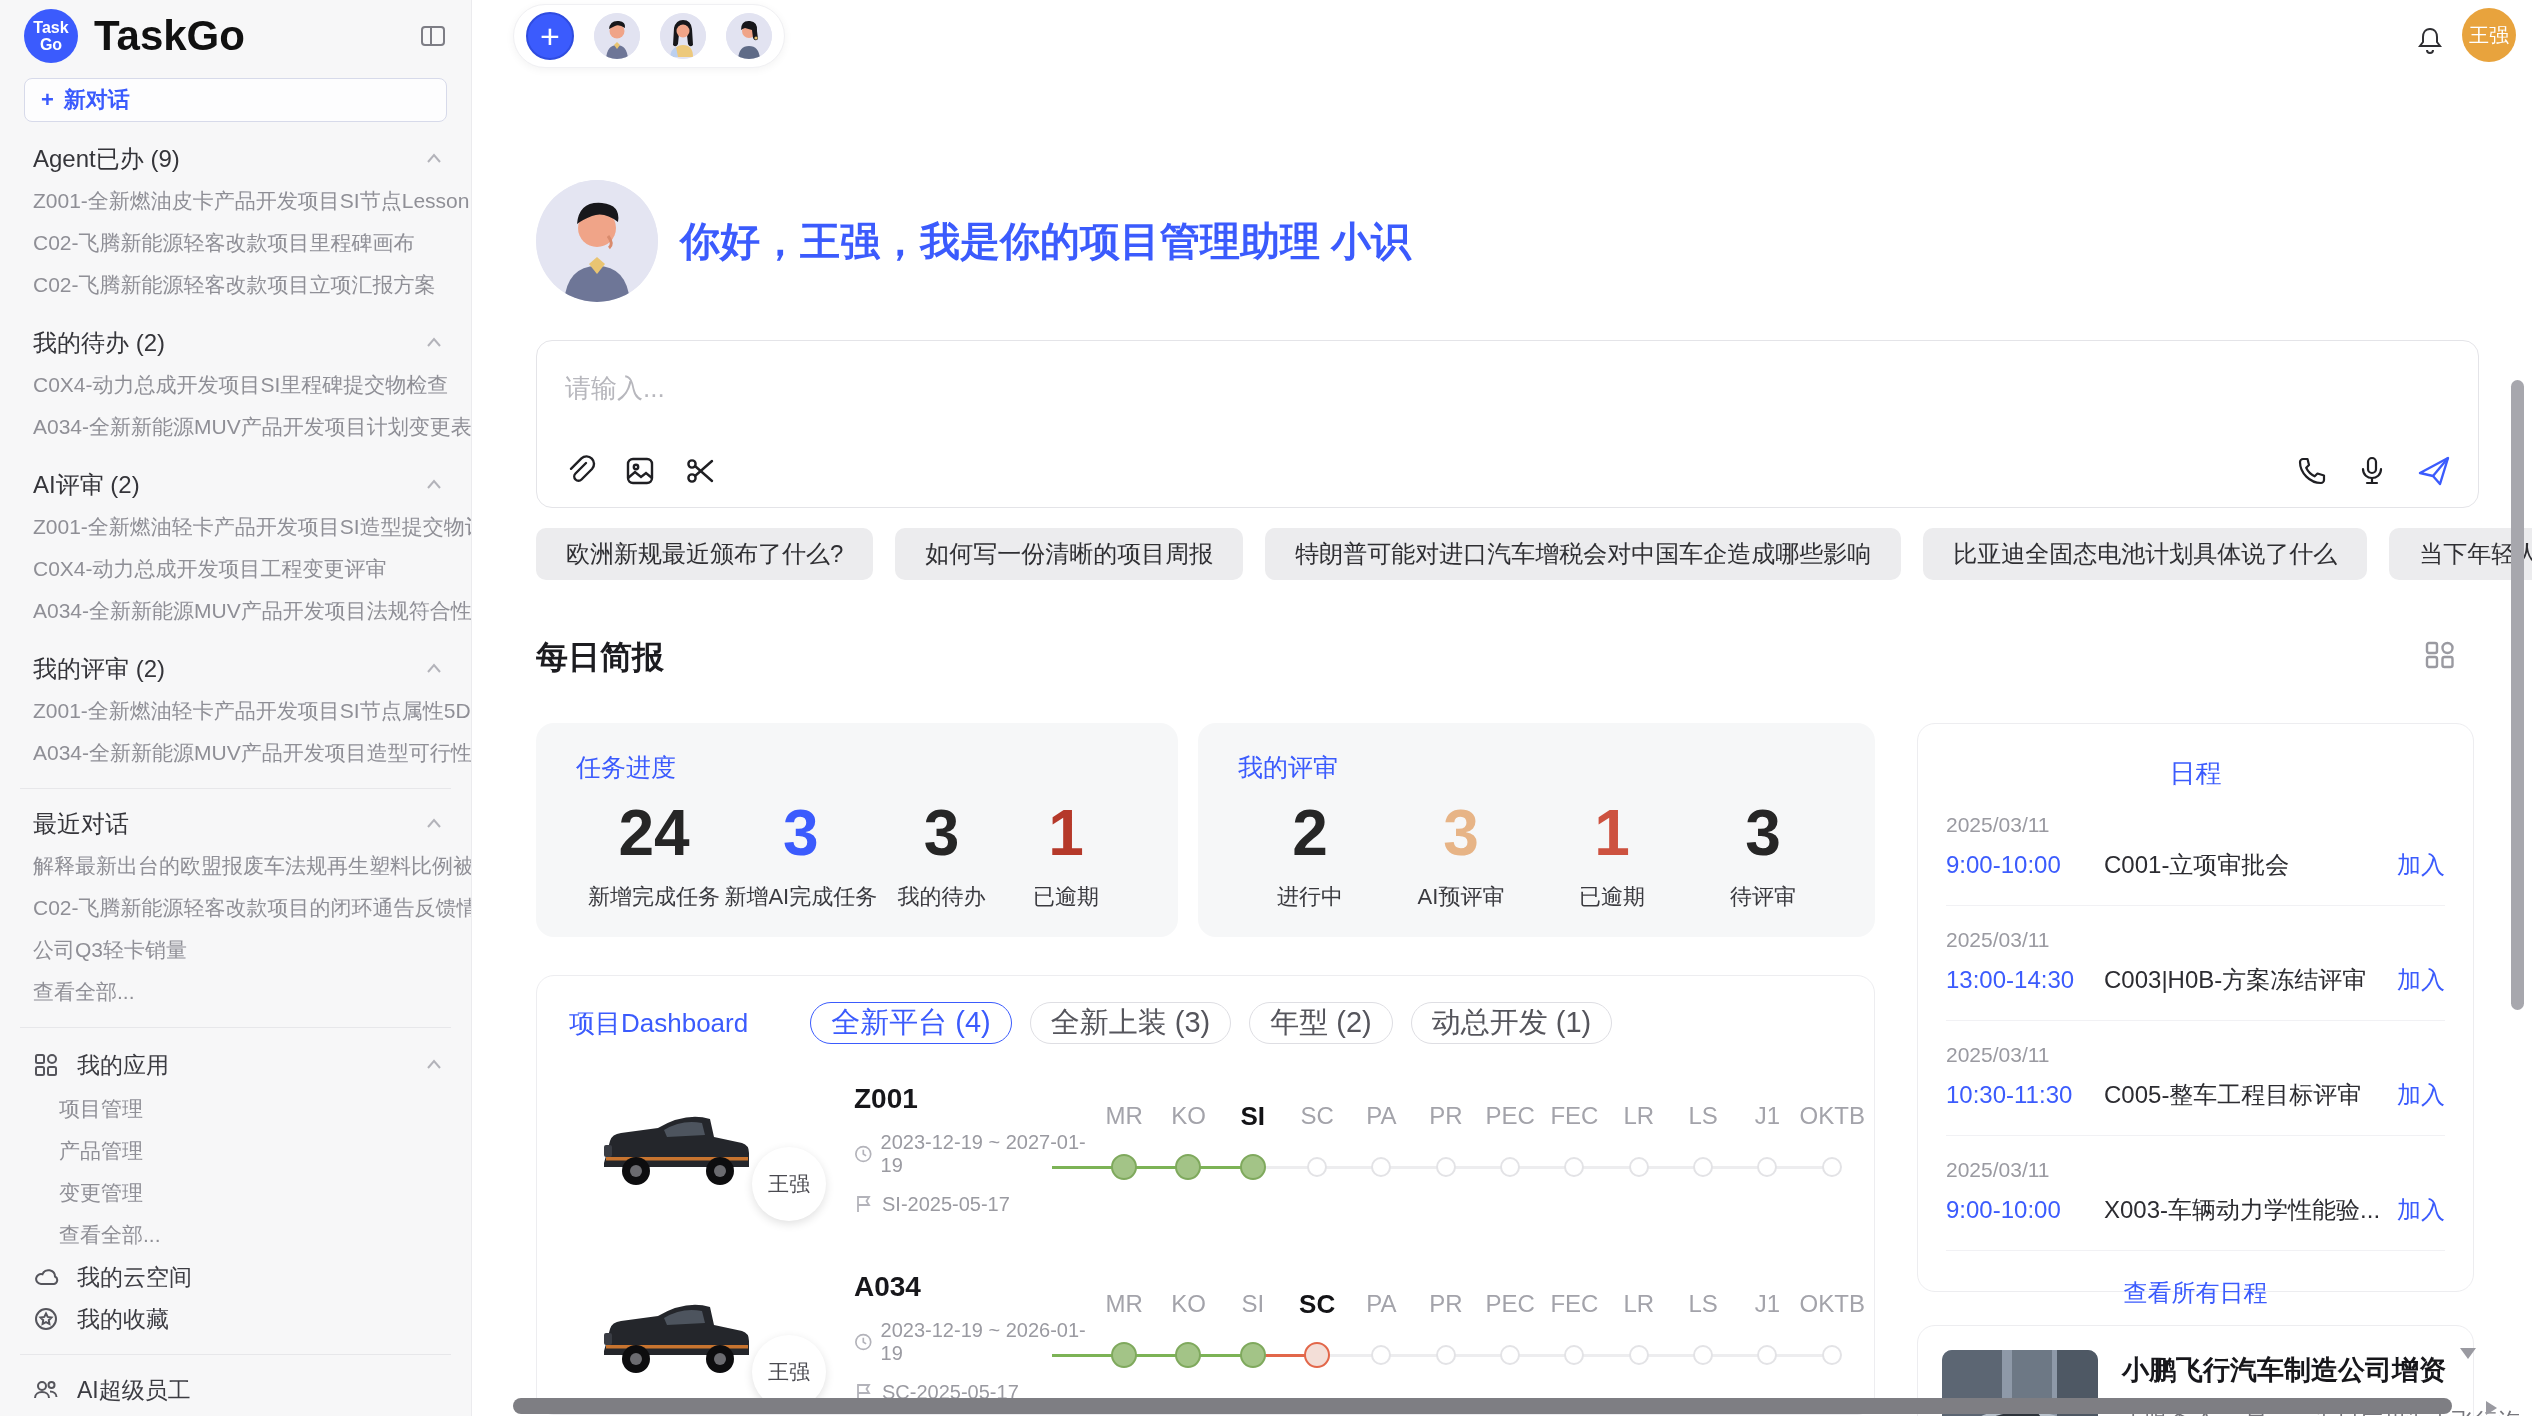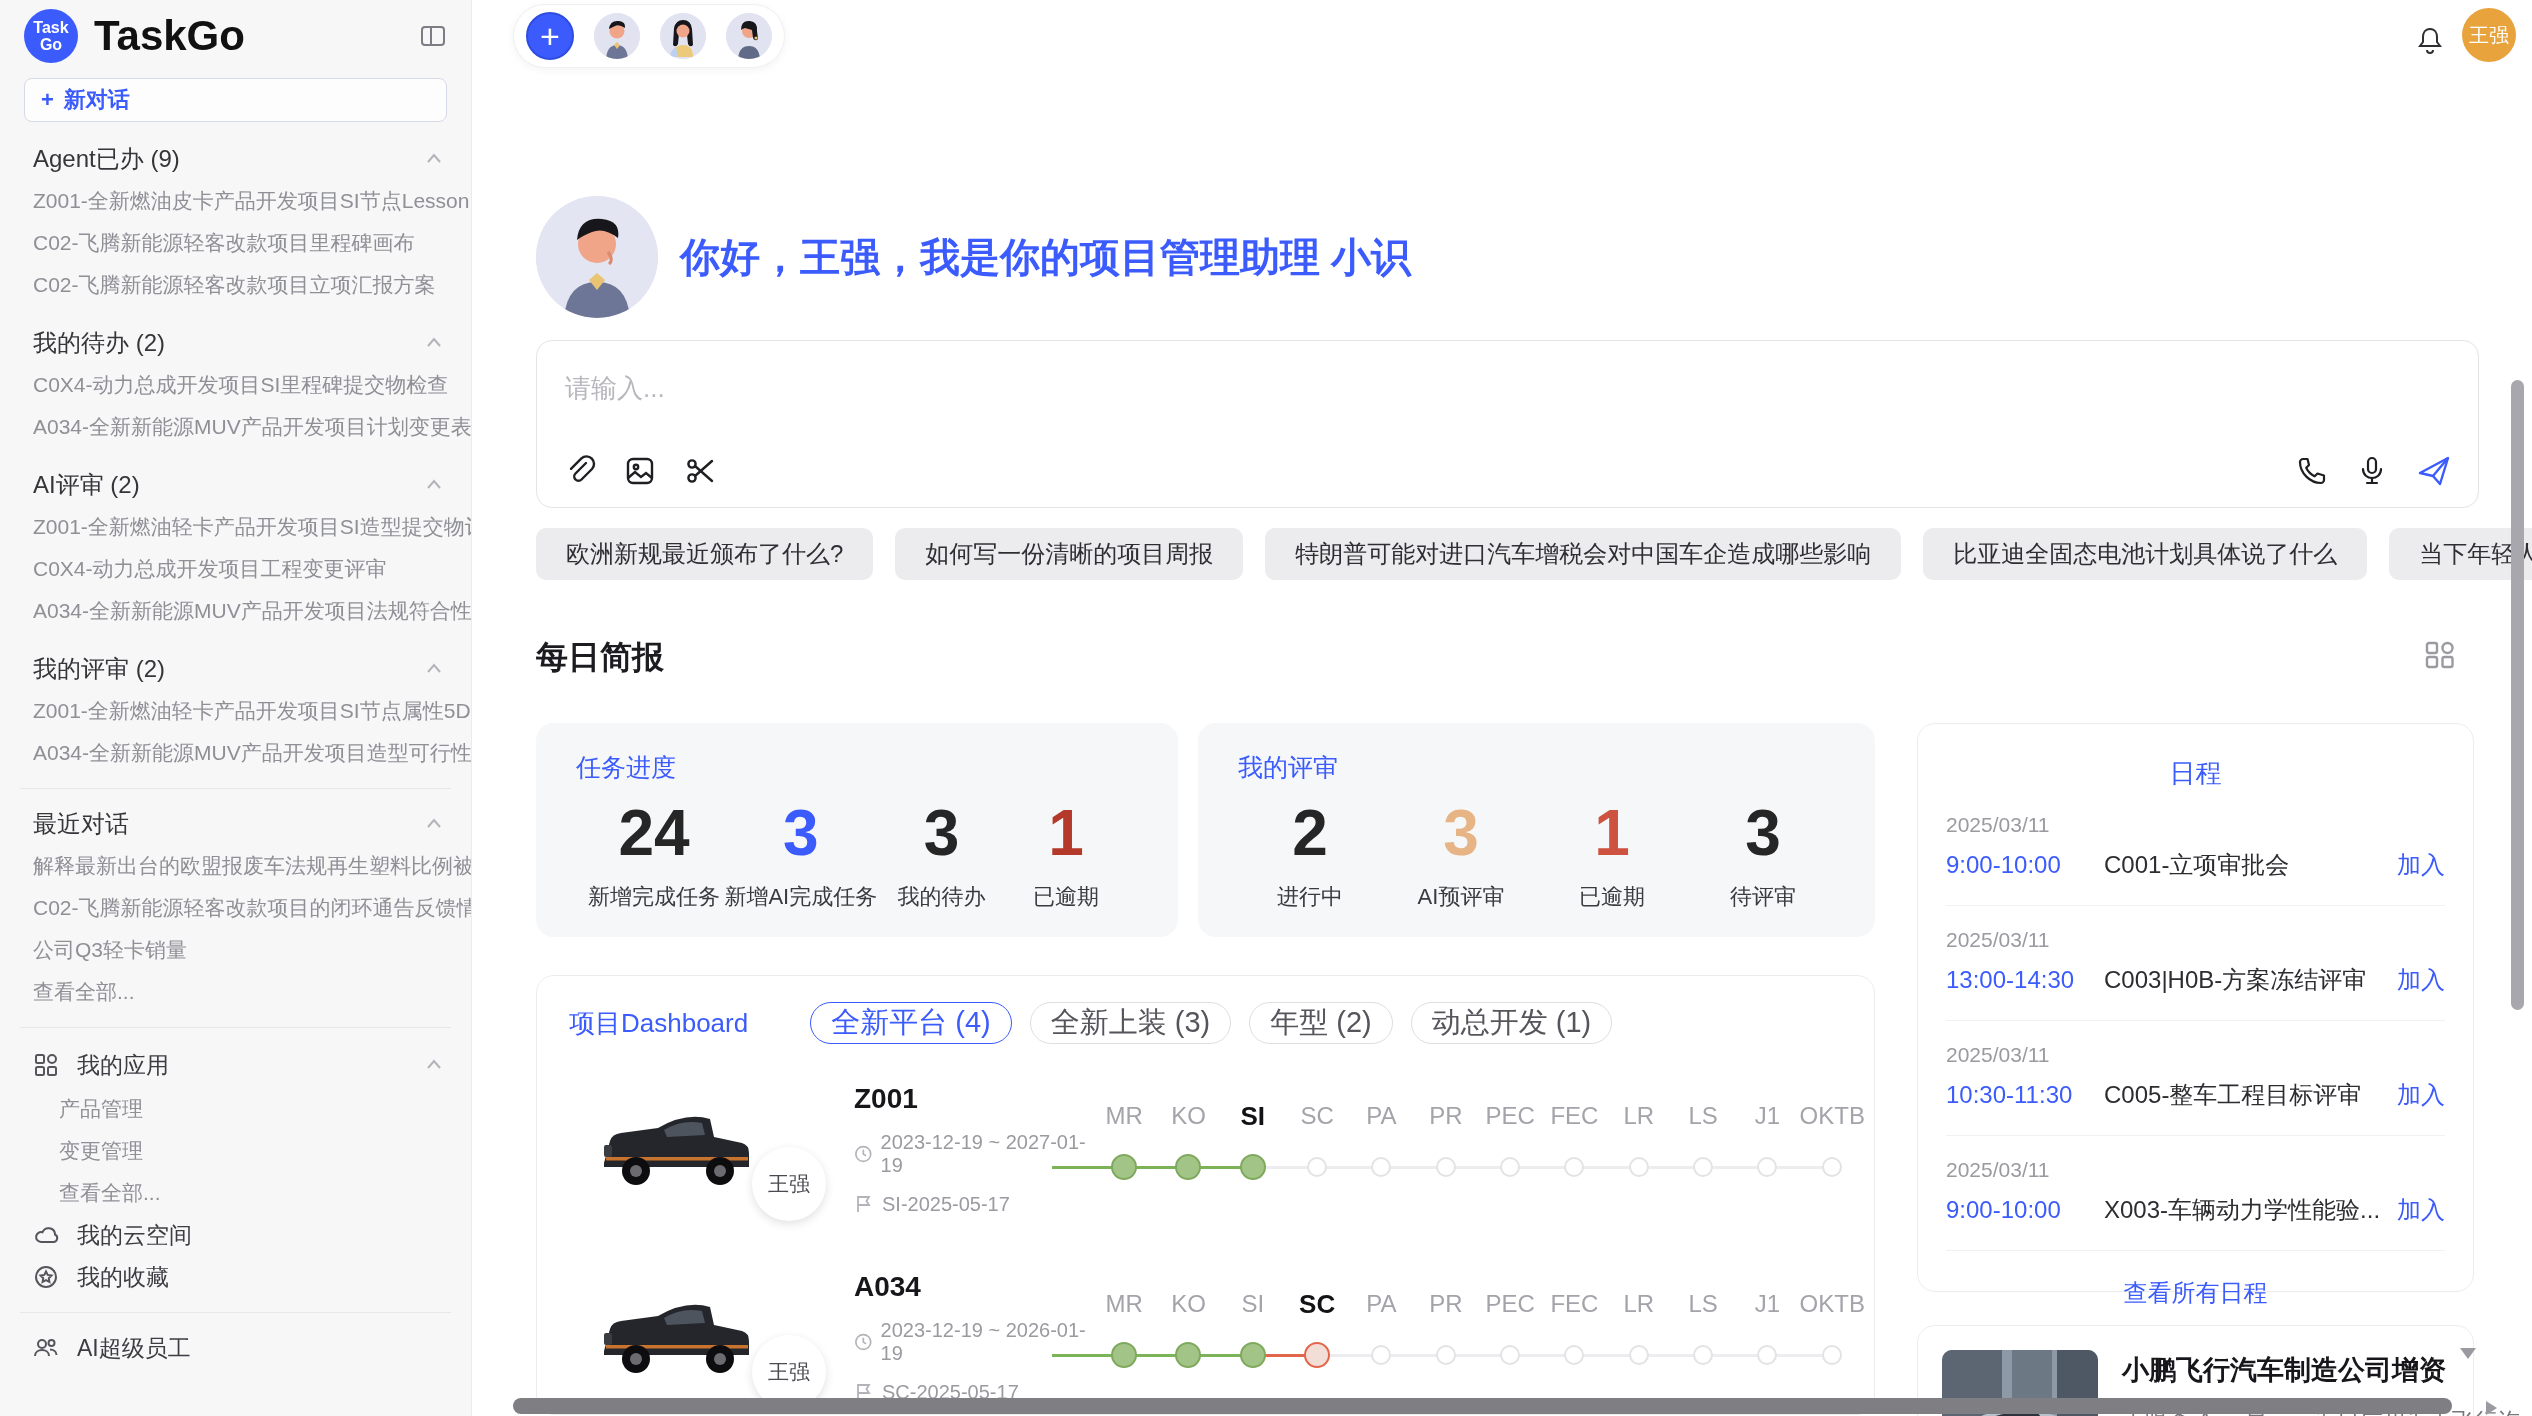--- a/index.html
+++ b/index.html
@@ -40,21 +40,21 @@
   .plus-btn { width:48px; height:48px; border-radius:50%; background:#3b5bfd; color:#fff;
     font-size:34px; font-weight:400; display:flex; align-items:center; justify-content:center;
     border:2px solid #2f4ce0; cursor:pointer; }
   .tb-avatar { width:46px; height:46px; border-radius:50%; background:#e2e3f1; overflow:hidden; cursor:pointer; }
 
   .bell { position:absolute; right:86px; top:24px; color:#2f2f33; cursor:pointer; }
   .user-badge { position:absolute; right:16px; top:8px; width:54px; height:54px; border-radius:50%;
     background:#e8a33d; color:#fff; font-size:20px; display:flex; align-items:center;
     justify-content:center; cursor:pointer; }
 
-  .greet { position:absolute; left:64px; top:196px; display:flex; align-items:center; gap:22px; }
+  .greet { position:absolute; left:64px; top:180px; display:flex; align-items:center; gap:22px; }
   .greet-avatar { width:122px; height:122px; border-radius:50%; background:#e4e5f2; overflow:hidden; }
   .greet-text { font-size:40px; font-weight:700; color:#3b5bfd; }
 
   .chatbox { position:absolute; left:64px; top:340px; width:1943px; height:168px;
     border:1px solid #e4e4e8; border-radius:16px; background:#fff;
     display:flex; flex-direction:column; }
   .chatbox input { border:0; outline:0; background:transparent; padding:32px 28px 0;
     font-size:26px; color:#333; font-family:inherit; }
   .chatbox input::placeholder { color:#b7b7bd; }
   .chat-toolbar { display:flex; align-items:center; gap:26px; padding:0 26px 18px; margin-top:auto; }
@@ -245,20 +245,21 @@
           <rect x="15" y="15" width="8" height="8" rx="1.5"></rect>
       </svg>
     </span>
     <span>我的应用</span>
     <span class="chev">
       <svg width="26" height="26" viewBox="0 0 26 26" fill="none" stroke="currentColor" stroke-width="2">
           <polyline points="7,16 13,9 19,16"></polyline>
         </svg>
     </span>
   </div>
+  <div class="sb-item sb-sub" style="padding-left:59px">项目管理</div>
   <div class="sb-item sb-sub" style="padding-left:59px">产品管理</div>
   <div class="sb-item sb-sub" style="padding-left:59px">变更管理</div>
   <div class="sb-item sb-sub" style="padding-left:59px">查看全部...</div>
 
   <div class="sb-row">
     <span class="ic">
       <svg width="26" height="26" viewBox="0 0 26 26" fill="none" stroke="currentColor" stroke-width="2">
         <path d="M8 20 a5 5 0 1 1 1.5-9.8 A6.5 6.5 0 0 1 22 12.5 a4 4 0 0 1-1 7.5 Z"></path>
       </svg>
     </span>

